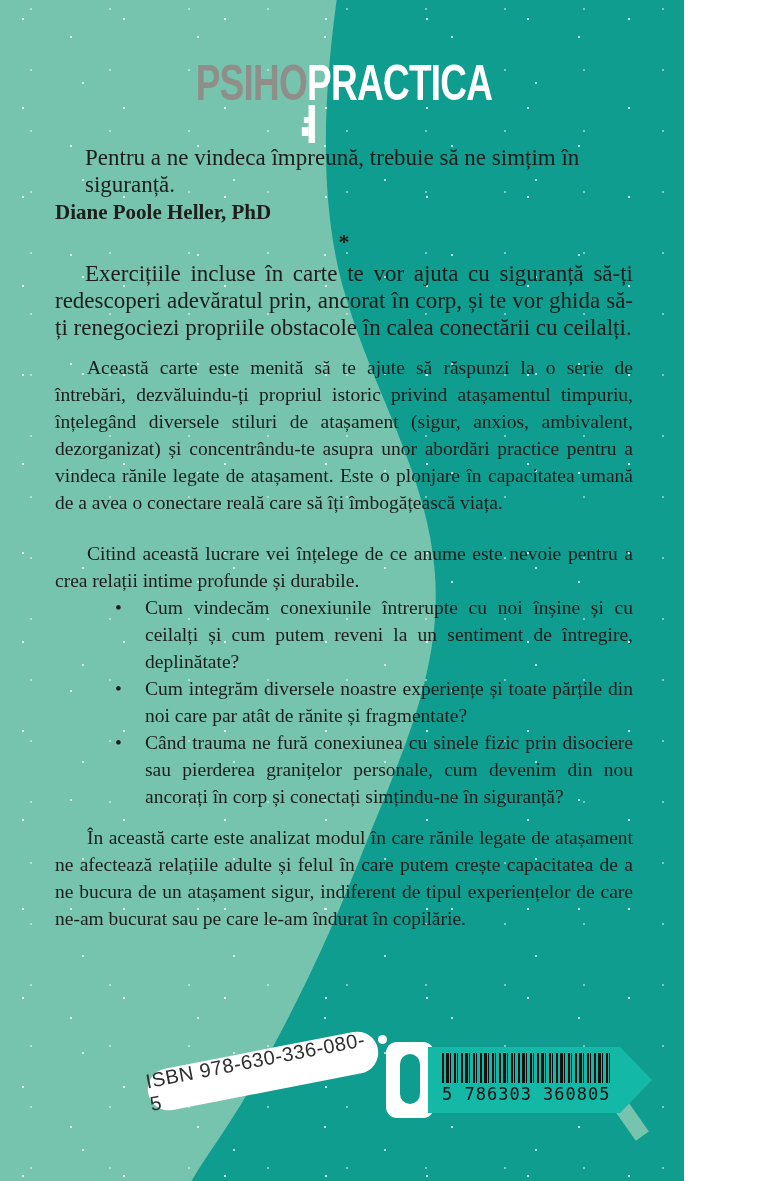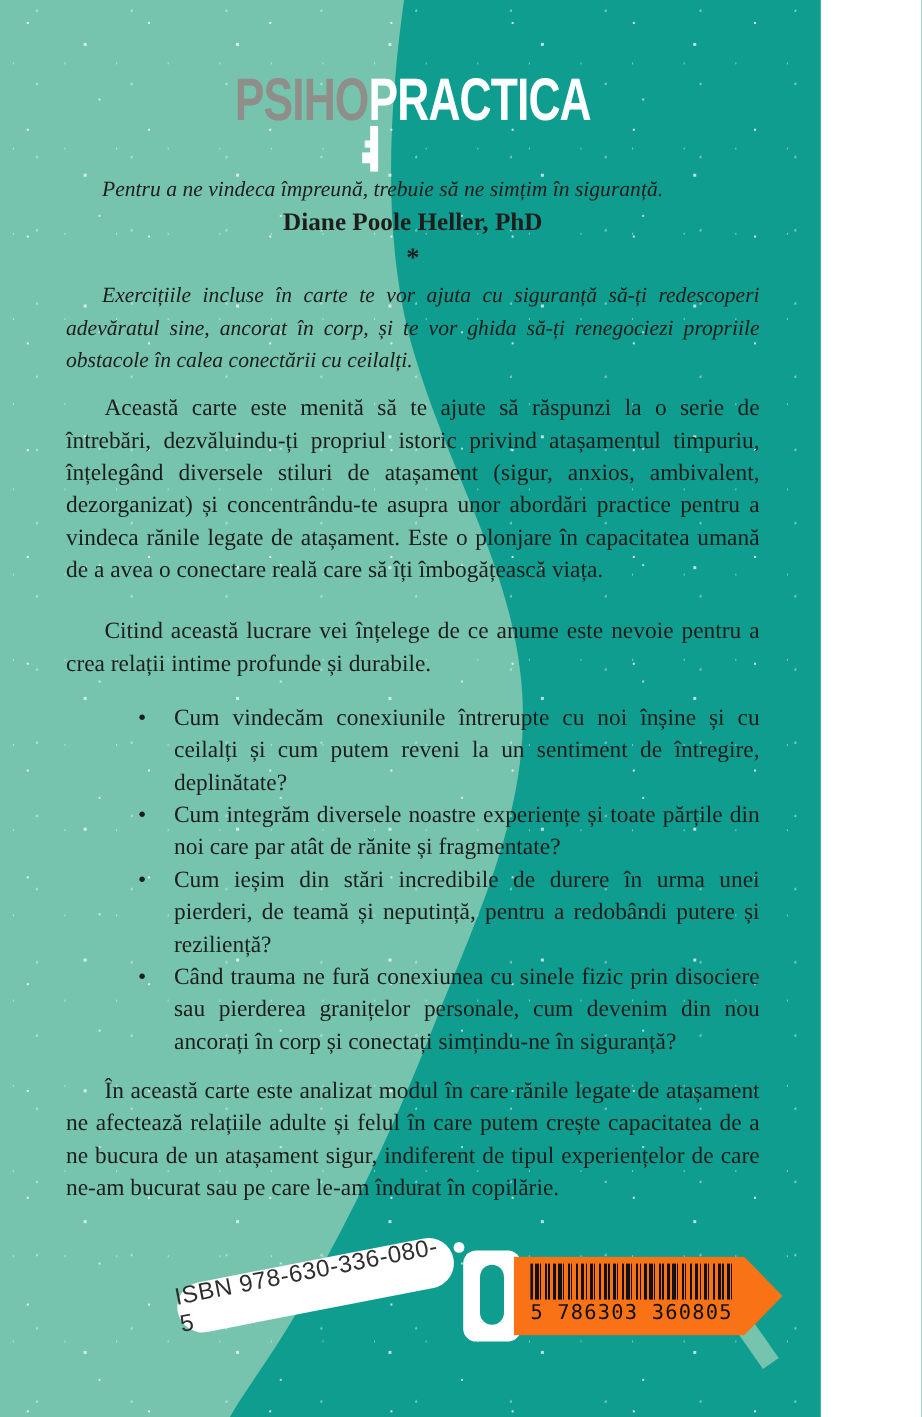--- a/index.html
+++ b/index.html
@@ -60,31 +60,31 @@
     background:var(--logo-practica);
   }
   .key-stem::before{
     content:"";position:absolute;left:-9px;bottom:7px;width:9px;height:9px;
     background:var(--logo-practica);
   }
   .key-stem::after{
     content:"";position:absolute;left:-6px;bottom:20px;width:6px;height:6px;
     background:var(--logo-practica);
   }
-  .quote{font-style:italic;font-size:18px;line-height:27px;}
+  .quote{font-size:23px;line-height:27px;}
   .quote-1{margin-top:36px;padding-left:30px;}
   .quote-2{margin-top:6px;text-align:justify;text-indent:30px;}
   .attribution{
-    font-weight:700;font-size:21px;line-height:27px;text-align:center;margin-top:1px;
+    font-weight:700;font-size:21px;line-height:27px;text-align:left;margin-top:1px;
   }
   .separator{margin-top:4px;text-align:center;font-size:22px;line-height:24px;font-weight:700;}
   .para{text-align:justify;text-indent:32px;margin-top:24px;}
   .para-1{margin-top:13px;}
   .closing{margin-top:14px;}
-  .bullets{list-style:none;margin-top:18px;padding-left:60px;}
+  .bullets{list-style:none;margin-top:0;padding-left:60px;}
   .bullets li{
     text-align:justify;padding-left:30px;text-indent:-30px;
   }
   .dot{display:inline-block;width:30px;text-indent:0;}
   
   .isbn-tag{
     position:absolute;left:146px;top:1050px;width:234px;height:42px;
     background:#fff;border-radius:21px;
     transform:rotate(-11deg);
     display:flex;align-items:center;justify-content:center;
@@ -100,21 +100,21 @@
   .key-head{
     position:absolute;left:0;top:0;width:48px;height:76px;
     background:#fff;border-radius:11px;
   }
   .key-hole{
     position:absolute;left:14px;top:12px;width:20px;height:50px;
     background:var(--background-right);border-radius:10px;
   }
   .key-blade{
     position:absolute;left:42px;top:5px;width:224px;height:66px;
-    background:#f97316;
+    background:#14b8a6;
     clip-path:polygon(0 0,calc(100% - 32px) 0,100% 50%,calc(100% - 32px) 100%,0 100%);
     padding:6px 0 0 14px;
   }
   .barcode-bars{
     width:170px;height:30px;
     background:repeating-linear-gradient(90deg,
       var(--barcode-ink) 0 2px, transparent 2px 4px,
       var(--barcode-ink) 4px 7px, transparent 7px 8px,
       var(--barcode-ink) 8px 9px, transparent 9px 12px,
       var(--barcode-ink) 12px 14px, transparent 14px 15px,
@@ -142,29 +142,28 @@
 
     <div class="logo">
       <span class="psiho">PSIHO</span><span class="practica-wrap"><span>PRACTICA</span><span class="key-stem"></span></span>
     </div>
 
     <p class="quote quote-1">Pentru a ne vindeca împreună, trebuie să ne simțim în siguranță.</p>
     <div class="attribution">Diane Poole Heller, PhD</div>
 
     <div class="separator">*</div>
 
-    <p class="quote quote-2">Exercițiile incluse în carte te vor ajuta cu siguranță să-ți redescoperi adevăratul sine, ancorat în corp, și te vor ghida să-ți renegociezi propriile obstacole în calea conectării cu ceilalți.</p>
+    <p class="quote quote-2">Exercițiile incluse în carte te vor ajuta cu siguranță să-ți redescoperi adevăratul prin, ancorat în corp, și te vor ghida să-ți renegociezi propriile obstacole în calea conectării cu ceilalți.</p>
 
     <p class="para para-1">Această carte este menită să te ajute să răspunzi la o serie de întrebări, dezvăluindu-ți propriul istoric privind atașamentul timpuriu, înțelegând diversele stiluri de atașament (sigur, anxios, ambivalent, dezorganizat) și concentrându-te asupra unor abordări practice pentru a vindeca rănile legate de atașament. Este o plonjare în capacitatea umană de a avea o conectare reală care să îți îmbogățească viața.</p>
     <p class="para">Citind această lucrare vei înțelege de ce anume este nevoie pentru a crea relații intime profunde și durabile.</p>
 
     <ul class="bullets">
       <li><span class="dot">•</span><span>Cum vindecăm conexiunile întrerupte cu noi înșine și cu ceilalți și cum putem reveni la un sentiment de întregire, deplinătate?</span></li>
       <li><span class="dot">•</span><span>Cum integrăm diversele noastre experiențe și toate părțile din noi care par atât de rănite și fragmentate?</span></li>
-      <li><span class="dot">•</span><span>Cum ieșim din stări incredibile de durere în urma unei pierderi, de teamă și neputință, pentru a redobândi putere și reziliență?</span></li>
       <li><span class="dot">•</span><span>Când trauma ne fură conexiunea cu sinele fizic prin disociere sau pierderea granițelor personale, cum devenim din nou ancorați în corp și conectați simțindu-ne în siguranță?</span></li>
     </ul>
 
     <p class="para closing">În această carte este analizat modul în care rănile legate de atașament ne afectează relațiile adulte și felul în care putem crește capacitatea de a ne bucura de un atașament sigur, indiferent de tipul experiențelor de care ne-am bucurat sau pe care le-am îndurat în copilărie.</p>
   </div>
 
   <div class="isbn-tag">
     <span>ISBN 978-630-336-080-5</span>
   </div>
   <div class="chain-dot d1"></div>

